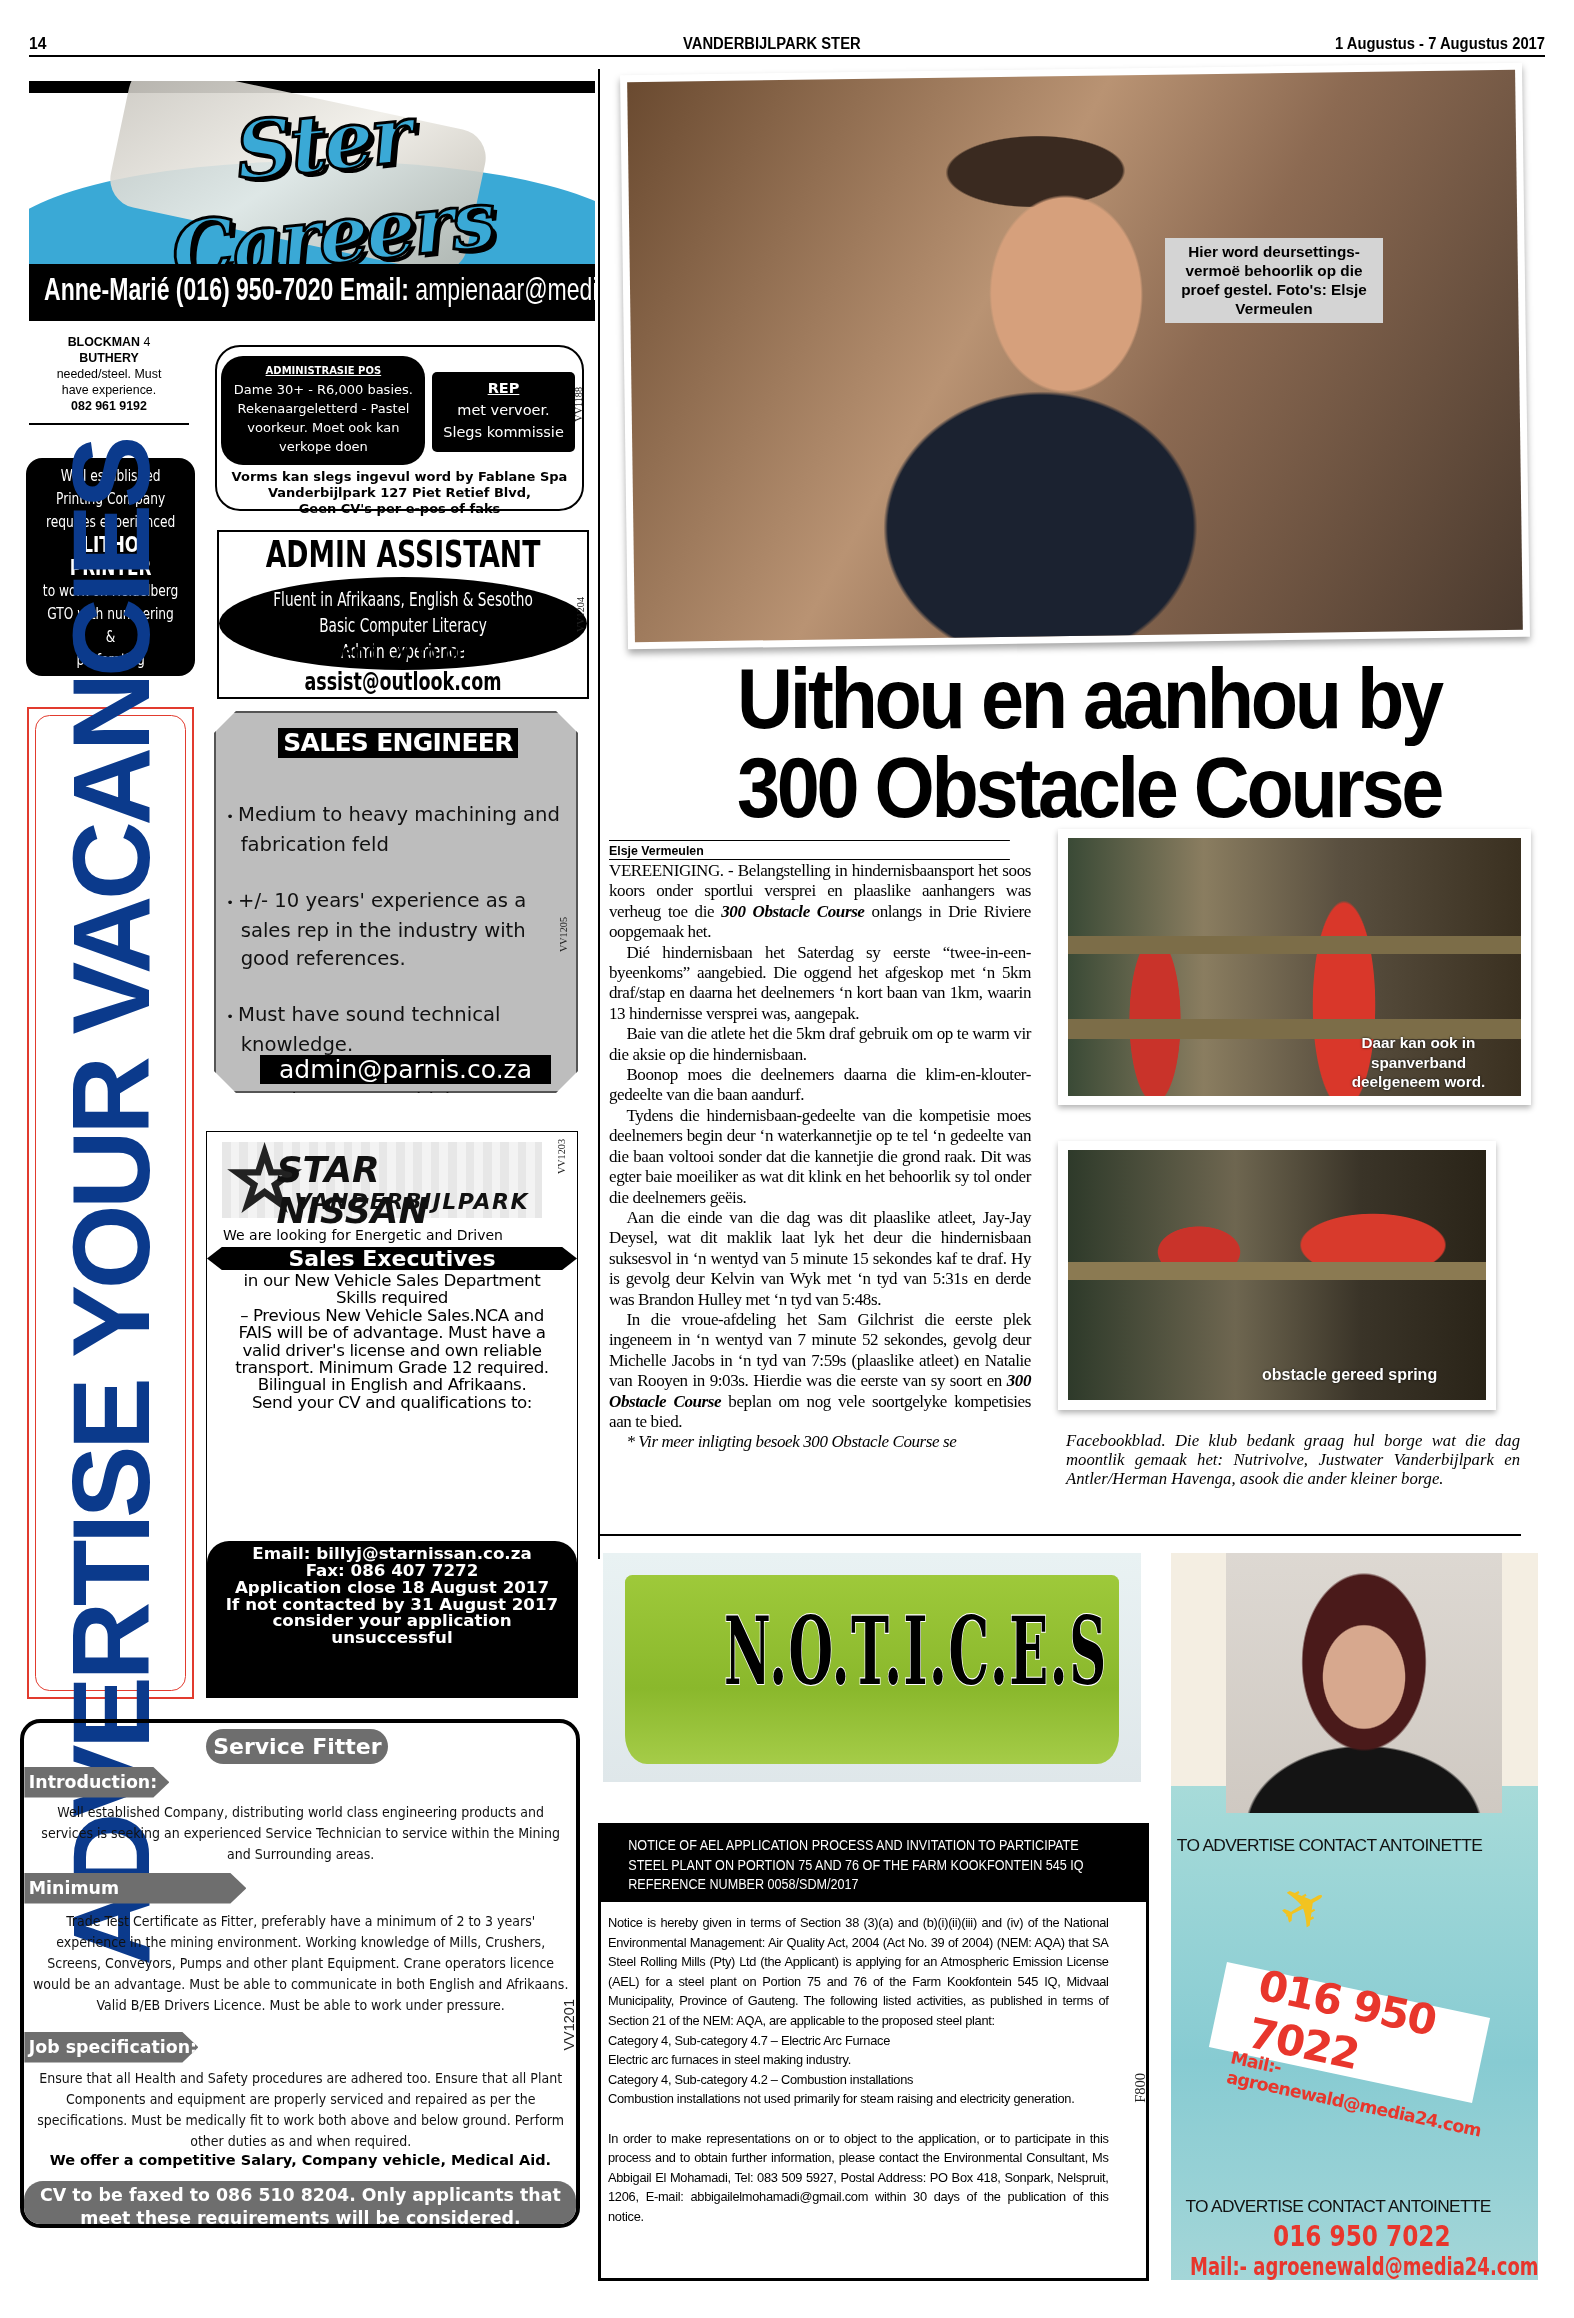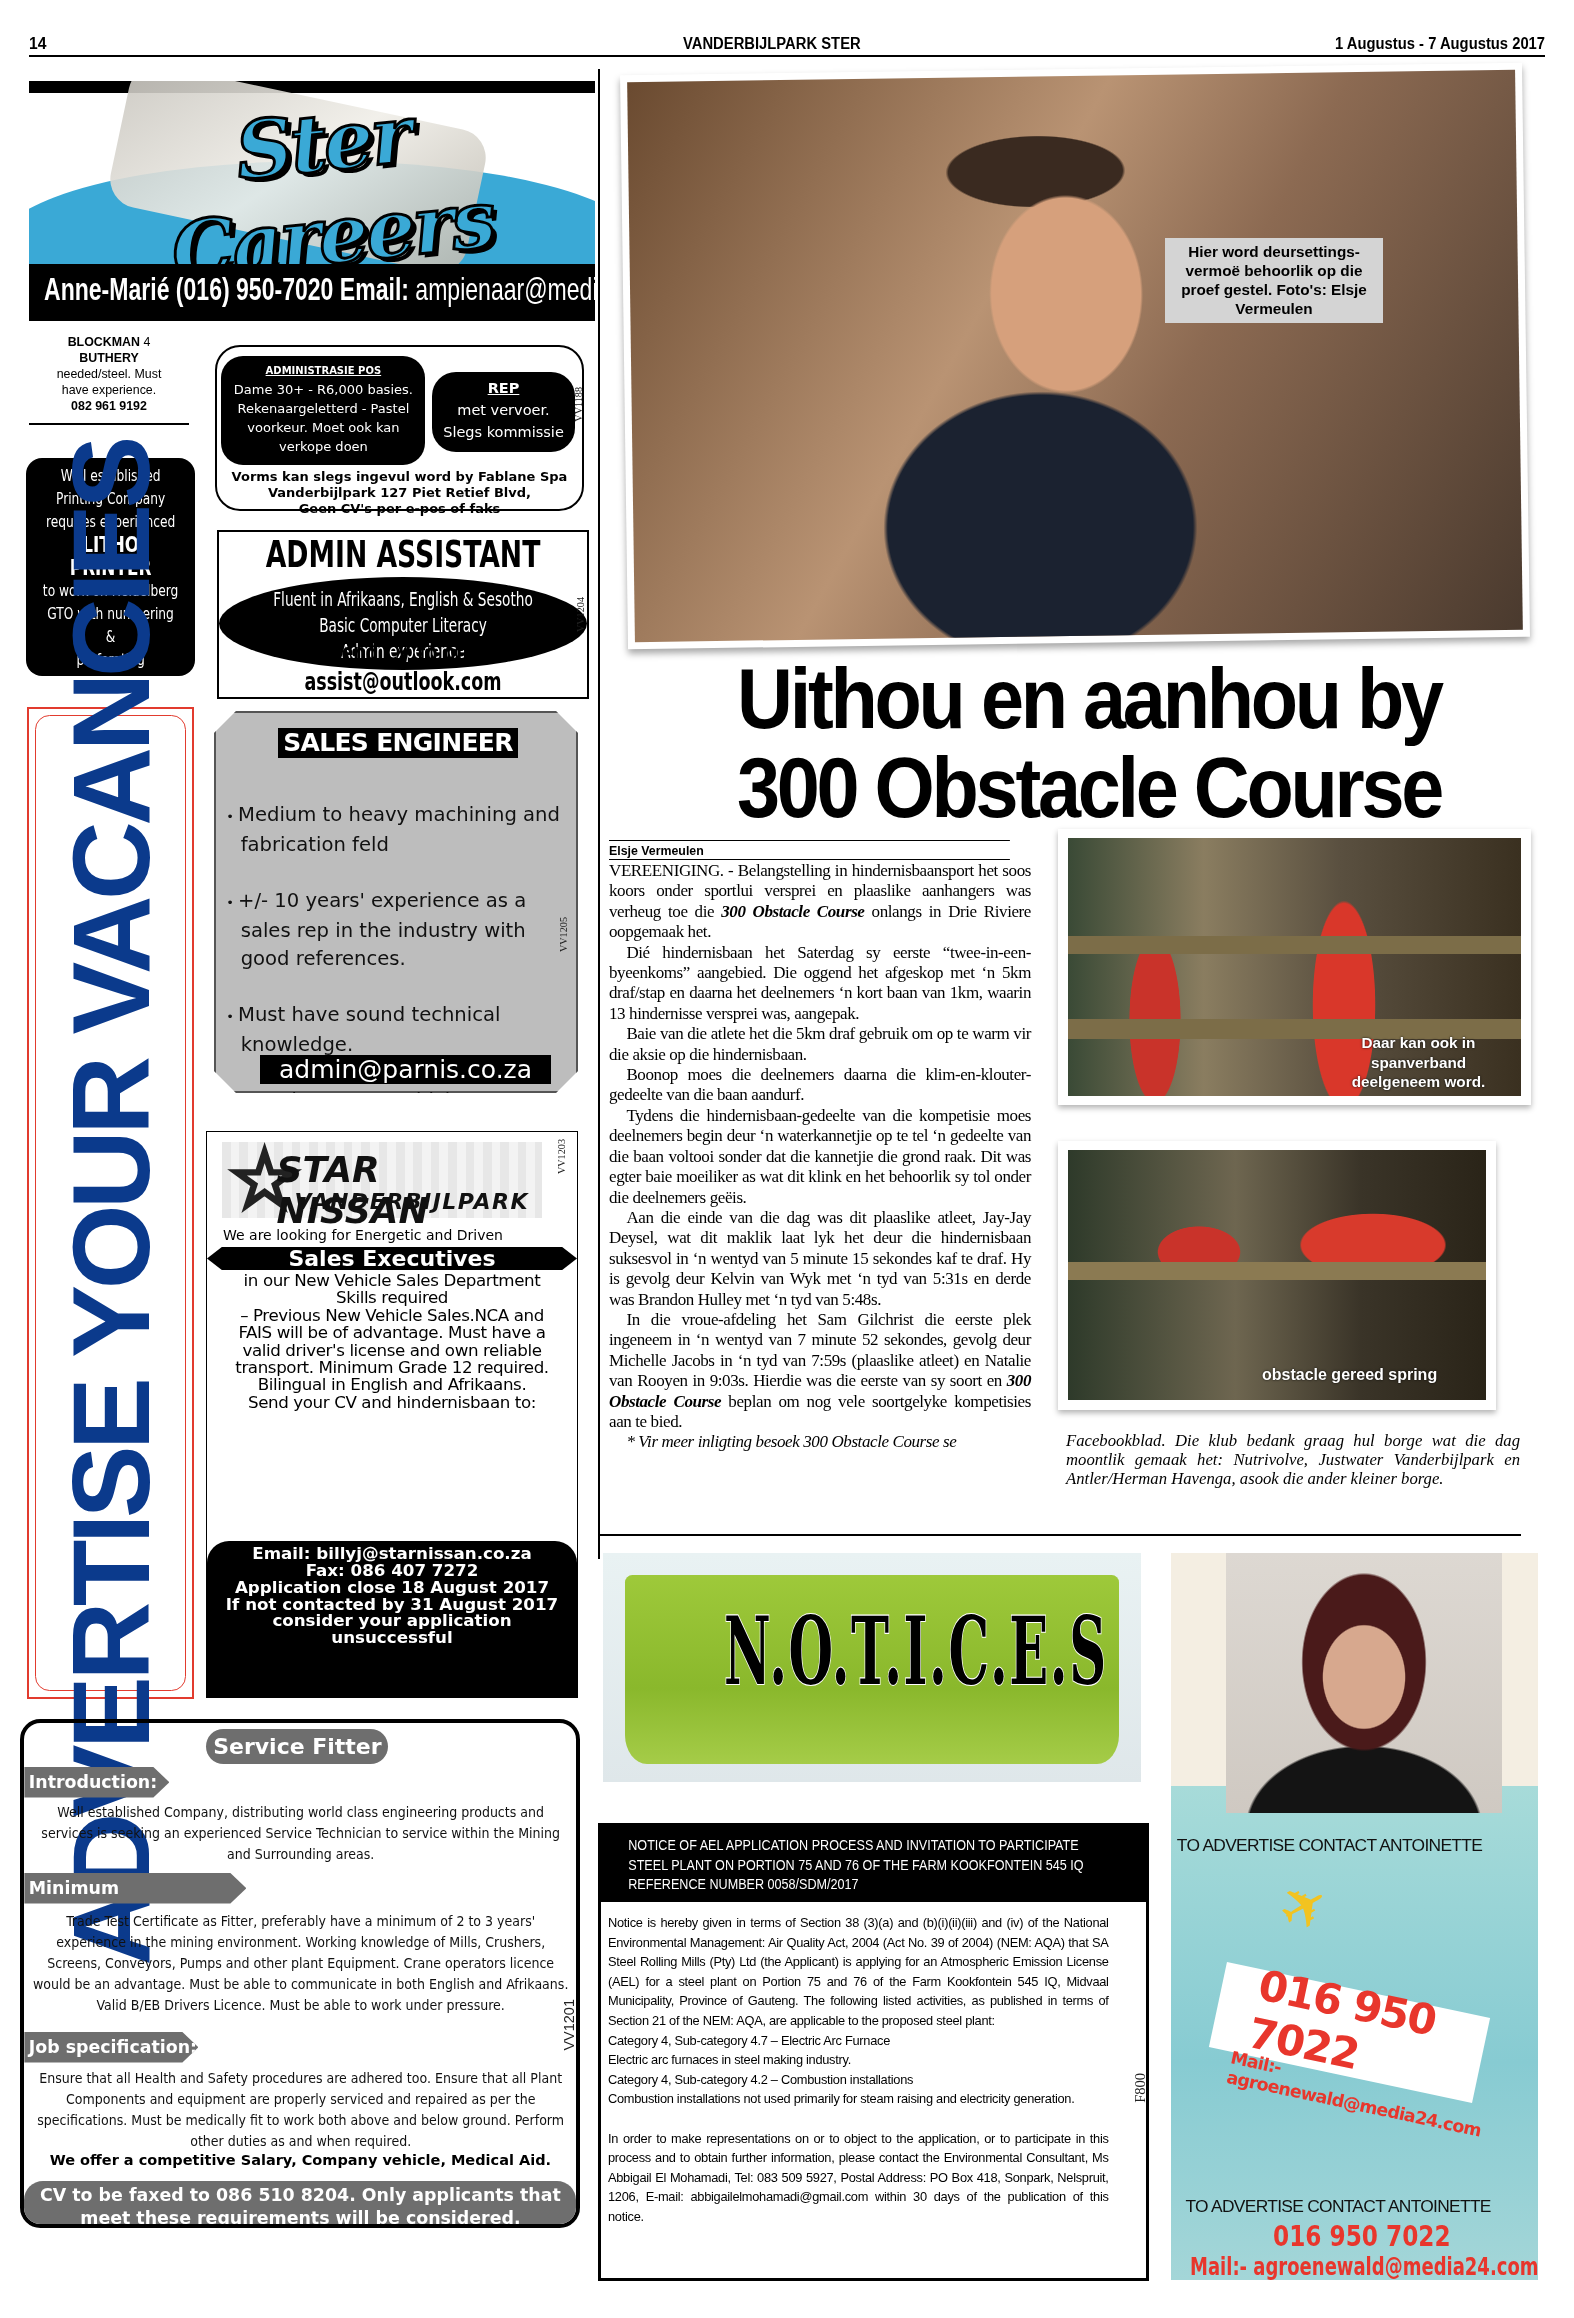--- a/index.html
+++ b/index.html
@@ -30,21 +30,21 @@
   .blockman .rule { margin: 8.7px auto 0; width: 160px; height: 2.2px; background: #000; }
 
   .litho { left: 26px; top: 458px; width: 169px; height: 218px; background: #000; color: #fff; border-radius: 16px; text-align: center; padding: 5.8px 2.9px; font: 16px "DejaVu Sans Condensed","DejaVu Sans", sans-serif; line-height: 23px; }
   .litho .big { font-weight: bold; font-size: 22px; }
   .litho .phone { font-weight: bold; font-size: 26px; line-height: 33px; }
   .litho .n, .litho span { display:block; transform: scaleX(0.85); }
 
   .admin-pos { left: 215px; top: 345px; width: 369px; height: 166px; border: 2.9px solid #000; border-radius: 25px; padding: 5.8px; }
   .admin-pos .pill1 { position: absolute; left: 4.4px; top: 8.7px; width: 204px; height: 109px; background: #000; color: #fff; border-radius: 22px; text-align: center; padding-top: 5.8px; font: 13px "DejaVu Sans", sans-serif; line-height: 19px; }
   .admin-pos .pill1 .t { font-weight: bold; text-decoration: underline; font-size: 10px; }
-  .admin-pos .pill2 { position: absolute; left: 215px; top: 25.4px; width: 143px; height: 80px; background: #000; color: #fff; border-radius: 24px; text-align: center; padding-top: 4.4px; font: 14.5px "DejaVu Sans", sans-serif; line-height: 22px; }
+  .admin-pos .pill2 { position: absolute; left: 215px; top: 25.4px; width: 143px; height: 80px; background: #000; color: #fff; border-radius: 5px; text-align: center; padding-top: 4.4px; font: 14.5px "DejaVu Sans", sans-serif; line-height: 22px; }
   .admin-pos .pill2 .t { font-weight: bold; text-decoration: underline; }
   .admin-pos .foot { position: absolute; left: 0; top: 122px; width: 100%; text-align: center; font: bold 13px "DejaVu Sans", sans-serif; line-height: 16px; }
   .vcode { position: absolute; font: 10.2px "Liberation Serif", serif; writing-mode: vertical-rl; transform: rotate(180deg); color: #222; }
 
   .admin-asst { left: 217px; top: 530px; width: 372px; height: 169px; border: 2.2px solid #000; overflow: hidden; }
   .admin-asst .t { position: absolute; left: 0; top: 0; width: 100%; text-align: center; font: bold 38px "DejaVu Sans Condensed","DejaVu Sans", sans-serif; transform: scaleX(0.78); }
   .admin-asst .ellipse { position: absolute; left: 0; top: 45px; width: 100%; height: 93px; background: #000; border-radius: 50% / 50%; color: #fff; text-align: center; padding-top: 8.7px; font: 19px "DejaVu Sans Condensed","DejaVu Sans", sans-serif; line-height: 26px; }
   .admin-asst .ellipse div { transform: scaleX(0.8); }
   .admin-asst .send { position: absolute; left: 0; bottom: 1.5px; width: 100%; text-align: center; font: bold 25px "DejaVu Sans Condensed","DejaVu Sans", sans-serif; transform: scaleX(0.78); }
 
@@ -243,21 +243,21 @@
   <div class="look">We are looking for Energetic and Driven</div>
   <div class="arrow">Sales Executives</div>
   <div class="body">
     <div>in our New Vehicle Sales Department</div>
     <div>Skills required</div>
     <div>– Previous New Vehicle Sales.NCA and</div>
     <div>FAIS will be of advantage. Must have a</div>
     <div>valid driver's license and own reliable</div>
     <div>transport. Minimum Grade 12 required.</div>
     <div>Bilingual in English and Afrikaans.</div>
-    <div>Send your CV and hindernisbaan to:</div>
+    <div>Send your CV and qualifications to:</div>
   </div>
   <div class="black">
     <div>Email: billyj@starnissan.co.za</div>
     <div>Fax: 086 407 7272</div>
     <div>Application close 18 August 2017</div>
     <div>If not contacted by 31 August 2017</div>
     <div>consider your application</div>
     <div>unsuccessful</div>
   </div>
 </div>

